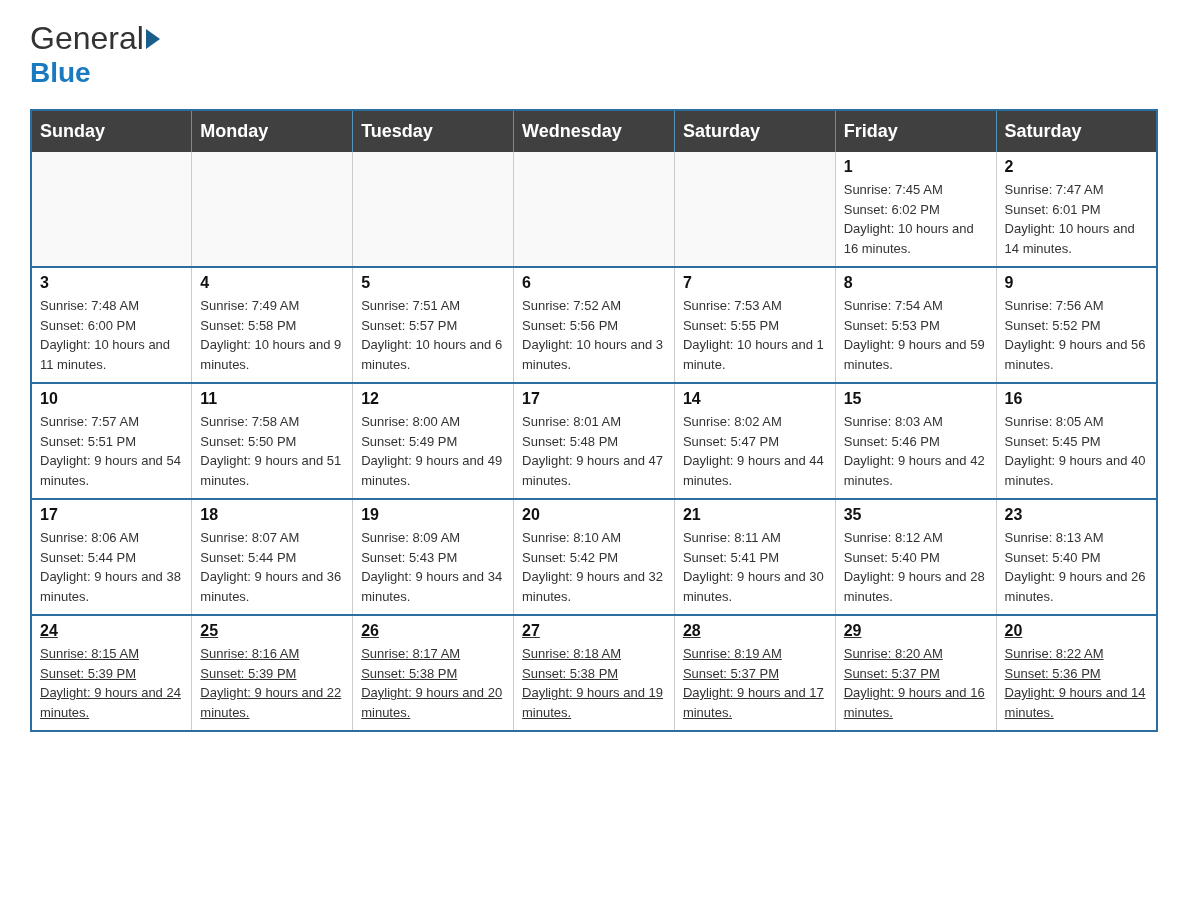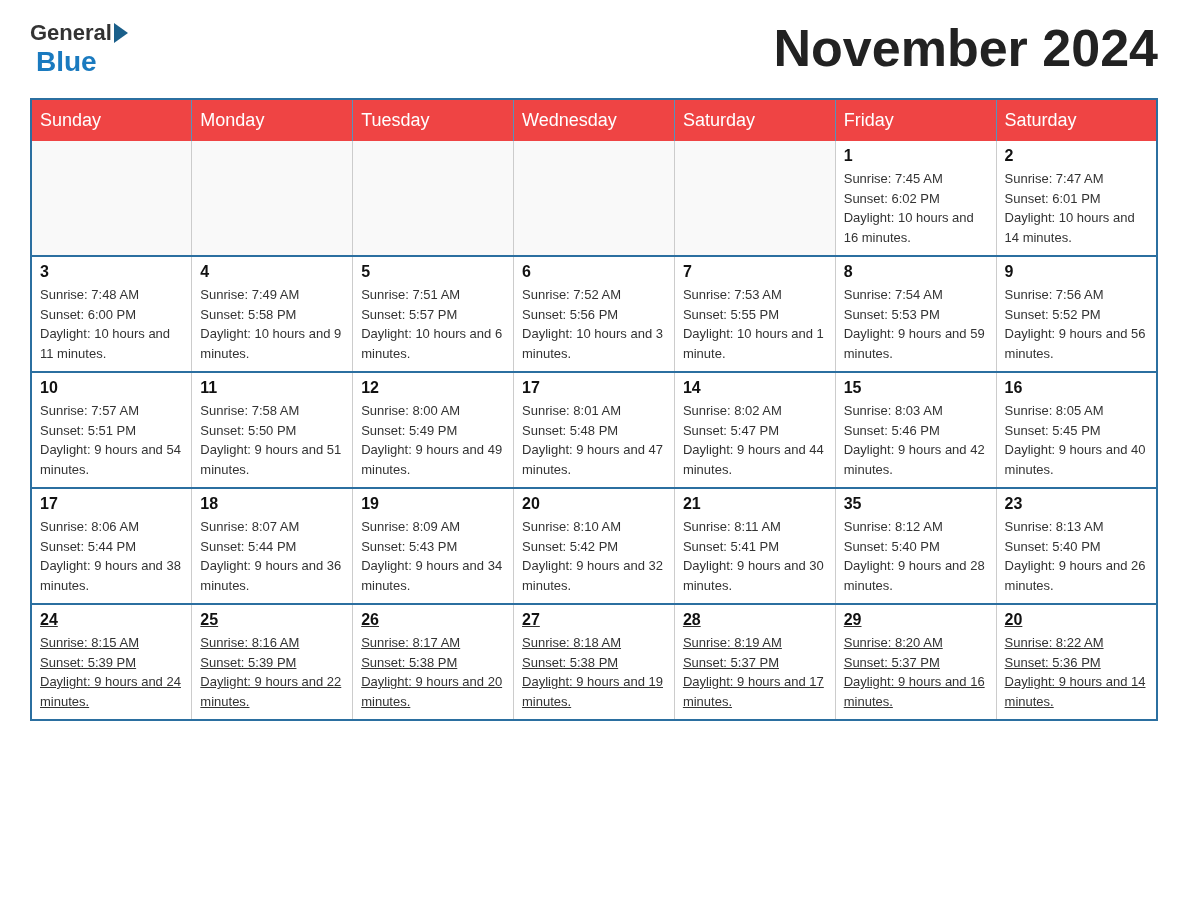--- a/index.html
+++ b/index.html
@@ -17,22 +17,22 @@
       margin-bottom: 20px;
     }
     .logo {
       display: flex;
       flex-direction: column;
       align-items: flex-start;
     }
     .logo-text {
       display: flex;
       align-items: center;
-      font-size: 22px;
-      font-weight: bold;
+      font-size: 32px;
+      font-weight: normal;
       color: #333;
       justify-content: center;
     }
     .logo-general { color: #333; }
     .logo-arrow {
       width: 0;
       height: 0;
       border-left: 14px solid #1a5f8a;
       border-top: 10px solid transparent;
       border-bottom: 10px solid transparent;
@@ -58,24 +58,24 @@
       font-size: 20px;
       color: #444;
       margin-top: 4px;
     }
     .calendar-table {
       width: 100%;
       border-collapse: collapse;
       border: 2px solid #2b6fa0;
     }
     .calendar-table thead tr th {
-      background-color: #ef4444;
+      background-color: #404040;
       color: #fff;
       font-size: 18px;
-      font-weight: normal;
+      font-weight: bold;
       padding: 10px 8px;
       text-align: left;
       border-right: 1px solid #5592bc;
     }
     .calendar-table thead tr th:last-child {
       border-right: none;
     }
     .calendar-table tbody tr td {
       vertical-align: top;
       padding: 6px 8px 8px 8px;
@@ -109,26 +109,25 @@
   </style>
 </head>
 <body>
 
 <div class="header">
   <div class="logo">
     <div class="logo-text">
       <span class="logo-general">General</span>
       <span class="logo-arrow"></span>
     </div>
-    <div style="margin-left:6px;">
+    <div style="margin-left:0;">
       <span class="logo-blue">Blue</span>
     </div>
   </div>
   <div class="title-block">
-    <div class="month-title">November 2024</div>
   </div>
 </div>
 
 <table class="calendar-table">
   <thead>
     <tr>
     <th>Sunday</th>
         <th>Monday</th>
         <th>Tuesday</th>
         <th>Wednesday</th>

